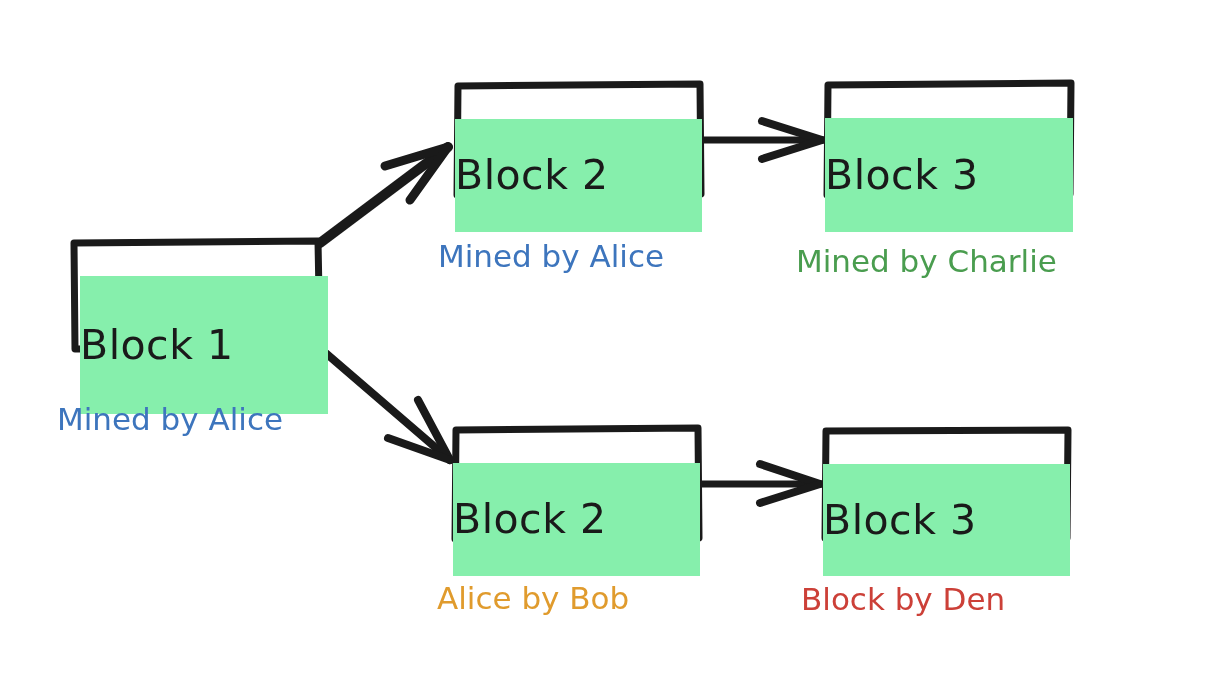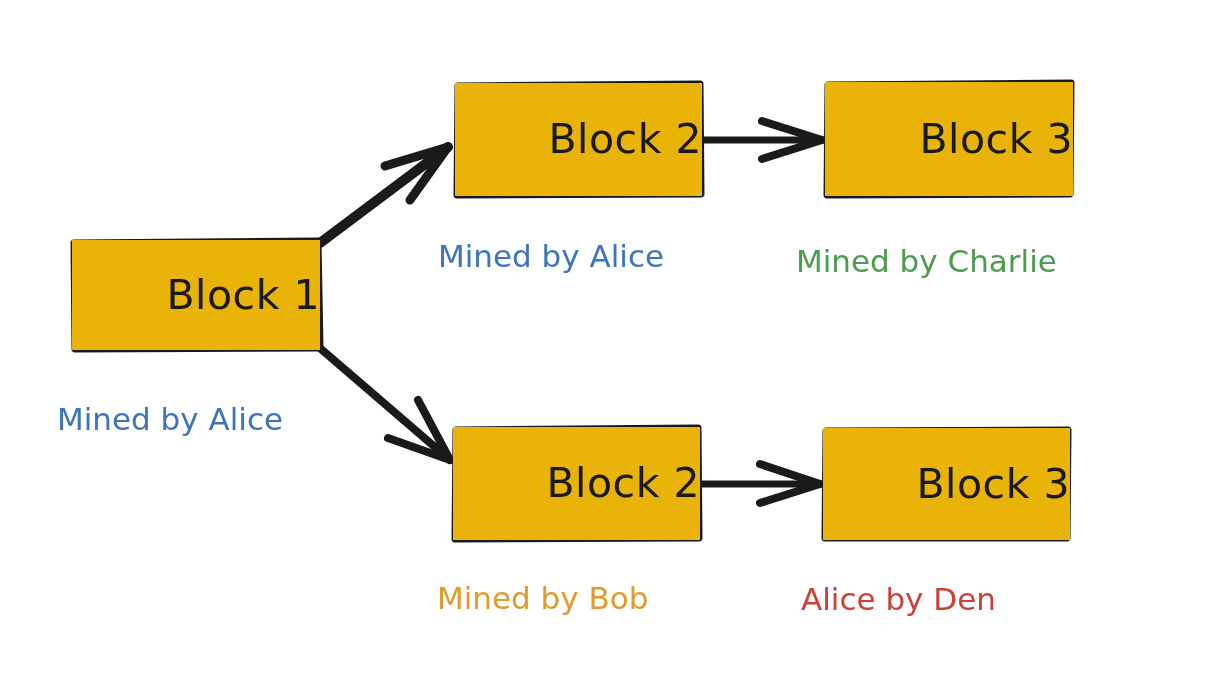--- a/index.html
+++ b/index.html
@@ -18,46 +18,47 @@
   #canvas {
     position: absolute;
     left: 0;
     top: 0;
     width: 1218px;
     height: 698px;
   }
   .block-node {
     position: absolute;
     box-sizing: border-box;
-    background: #eab308;
+    background: #86efac;
     display: flex;
     align-items: center;
-    justify-content: flex-end;
+    justify-content: flex-start;
     z-index: 3;
+    margin-top: 36px;
   }
   .block-label {
     font-family: "DejaVu Sans", sans-serif;
     font-size: 41px;
     font-weight: 500;
     color: #1a1a1a;
     letter-spacing: 0.5px;
     white-space: nowrap;
     line-height: 1;
   }
   .miner-label {
     position: absolute;
     font-family: "DejaVu Sans", sans-serif;
     font-size: 31px;
     font-weight: 400;
     white-space: nowrap;
     line-height: 1;
     z-index: 4;
   }
   
-  #node-block1      { left: 72px;  top: 240px; width: 248px; height: 110px; }
+  #node-block1      { left: 80px;  top: 240px; width: 248px; height: 138px; }
   #node-top-block2  { left: 455px; top: 83px;  width: 247px; height: 113px; }
   #node-top-block3  { left: 825px; top: 82px;  width: 248px; height: 114px; }
   #node-bot-block2  { left: 453px; top: 427px; width: 247px; height: 113px; }
   #node-bot-block3  { left: 823px; top: 428px; width: 247px; height: 112px; }
   
   #label-block1     { left: 57px;  top: 404px; }
   #label-top-block2 { left: 438px; top: 241px; }
   #label-top-block3 { left: 796px; top: 239px; margin-top: 7px; }
   #label-bot-block2 { left: 437px; top: 583px; }
   #label-bot-block3 { left: 801px; top: 584px; }
@@ -127,15 +128,15 @@
 <div class="block-node" id="node-bot-block3">
   <span class="block-label">Block 3</span>
 </div>
 
 <div class="miner-label" id="label-block1" style="color: rgb(61, 117, 189);">Mined by Alice</div>
 
 <div class="miner-label" id="label-top-block2" style="color: rgb(61, 117, 189);">Mined by Alice</div>
 
 <div class="miner-label" id="label-top-block3" style="color: rgb(74, 157, 79);">Mined by Charlie</div>
 
-<div class="miner-label" id="label-bot-block2" style="color: rgb(224, 155, 45);">Mined by Bob</div>
+<div class="miner-label" id="label-bot-block2" style="color: rgb(224, 155, 45);">Alice by Bob</div>
 
-<div class="miner-label" id="label-bot-block3" style="color: rgb(204, 64, 56);">Alice by Den</div>
+<div class="miner-label" id="label-bot-block3" style="color: rgb(204, 64, 56);">Block by Den</div>
 
 </body></html>

